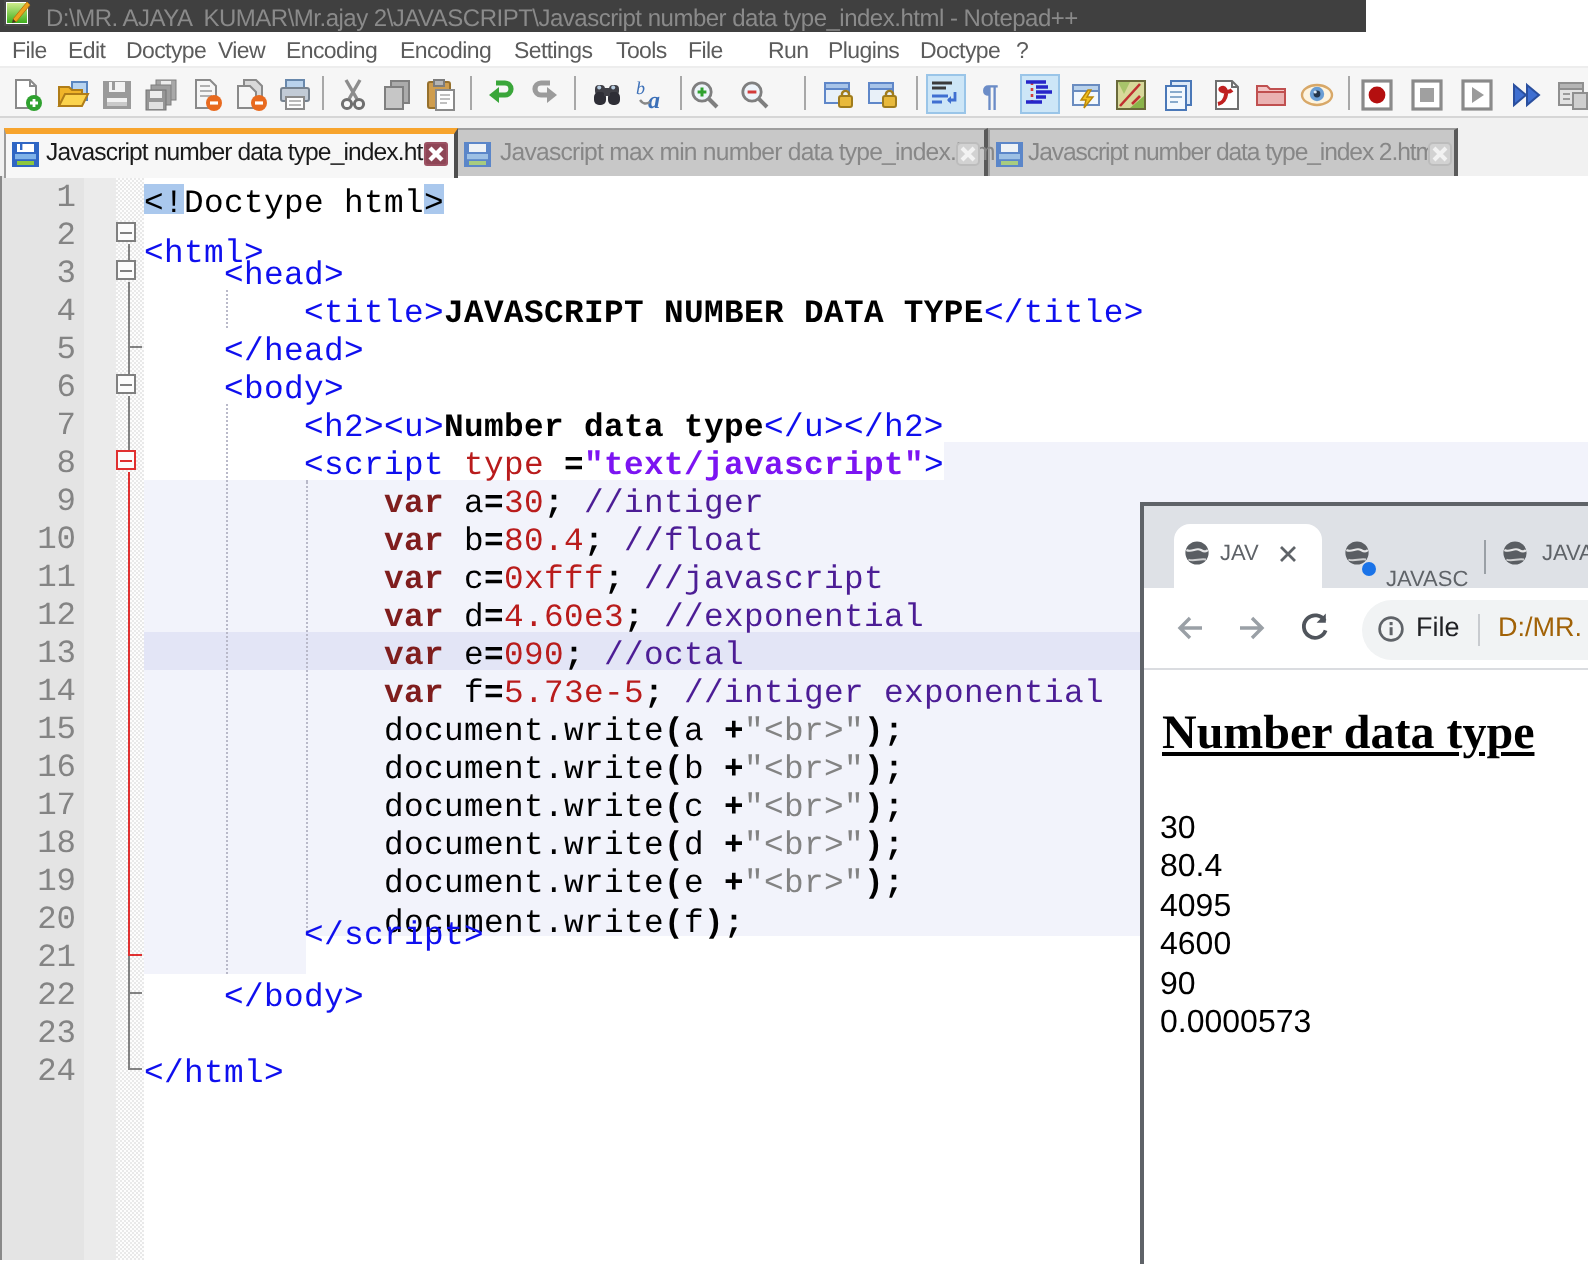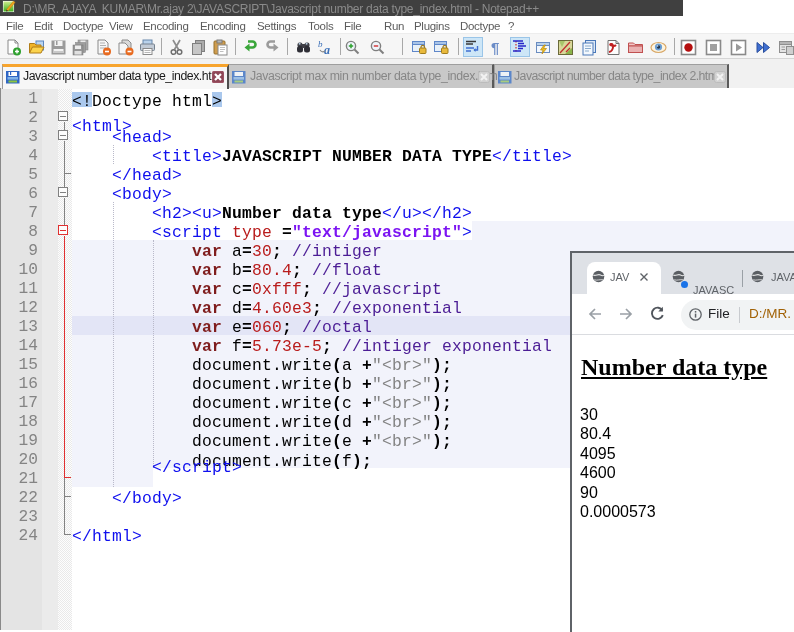--- a/index.html
+++ b/index.html
@@ -390,21 +390,21 @@
 <div class="codeline" style="top:128px">    <span class="tag">&lt;head&gt;</span></div>
 <div class="codeline" style="top:147px">        <span class="tag">&lt;title&gt;</span><b>JAVASCRIPT NUMBER DATA TYPE</b><span class="tag">&lt;/title&gt;</span></div>
 <div class="codeline" style="top:166px">    <span class="tag">&lt;/head&gt;</span></div>
 <div class="codeline" style="top:185px">    <span class="tag">&lt;body&gt;</span></div>
 <div class="codeline" style="top:204px">        <span class="tag">&lt;h2&gt;&lt;u&gt;</span><b>Number data type</b><span class="tag">&lt;/u&gt;&lt;/h2&gt;</span></div>
 <div class="codeline" style="top:223px">        <span class="tag">&lt;script</span> <span class="attr">type</span> <span class="op">=</span><span class="aval">"text/javascript"</span><span class="tag">&gt;</span></div>
 <div class="codeline" style="top:242px">            <span class="kw">var</span> a<span class="op">=</span><span class="num">30</span><span class="op">;</span> <span class="cmt">//intiger</span></div>
 <div class="codeline" style="top:261px">            <span class="kw">var</span> b<span class="op">=</span><span class="num">80.4</span><span class="op">;</span> <span class="cmt">//float</span></div>
 <div class="codeline" style="top:280px">            <span class="kw">var</span> c<span class="op">=</span><span class="num">0xfff</span><span class="op">;</span> <span class="cmt">//javascript</span></div>
 <div class="codeline" style="top:299px">            <span class="kw">var</span> d<span class="op">=</span><span class="num">4.60e3</span><span class="op">;</span> <span class="cmt">//exponential</span></div>
-<div class="codeline" style="top:318px">            <span class="kw">var</span> e<span class="op">=</span><span class="num">060</span><span class="op">;</span> <span class="cmt">//octal</span></div>
+<div class="codeline" style="top:318px">            <span class="kw">var</span> e<span class="op">=</span><span class="num">090</span><span class="op">;</span> <span class="cmt">//octal</span></div>
 <div class="codeline" style="top:337px">            <span class="kw">var</span> f<span class="op">=</span><span class="num">5.73e-5</span><span class="op">;</span> <span class="cmt">//intiger exponential</span></div>
 <div class="codeline" style="top:356px">            document.write<span class="op">(</span>a <span class="op">+</span><span class="str">"&lt;br&gt;"</span><span class="op">);</span></div>
 <div class="codeline" style="top:375px">            document.write<span class="op">(</span>b <span class="op">+</span><span class="str">"&lt;br&gt;"</span><span class="op">);</span></div>
 <div class="codeline" style="top:394px">            document.write<span class="op">(</span>c <span class="op">+</span><span class="str">"&lt;br&gt;"</span><span class="op">);</span></div>
 <div class="codeline" style="top:413px">            document.write<span class="op">(</span>d <span class="op">+</span><span class="str">"&lt;br&gt;"</span><span class="op">);</span></div>
 <div class="codeline" style="top:432px">            document.write<span class="op">(</span>e <span class="op">+</span><span class="str">"&lt;br&gt;"</span><span class="op">);</span></div>
 <div class="codeline" style="top:452px">            document.write<span class="op">(</span>f<span class="op">);</span></div>
 <div class="codeline" style="top:458px">        <span class="tag">&lt;/script&gt;</span></div>
 <div class="codeline" style="top:489px">    <span class="tag">&lt;/body&gt;</span></div>
 <div class="codeline" style="top:508px"> </div>

